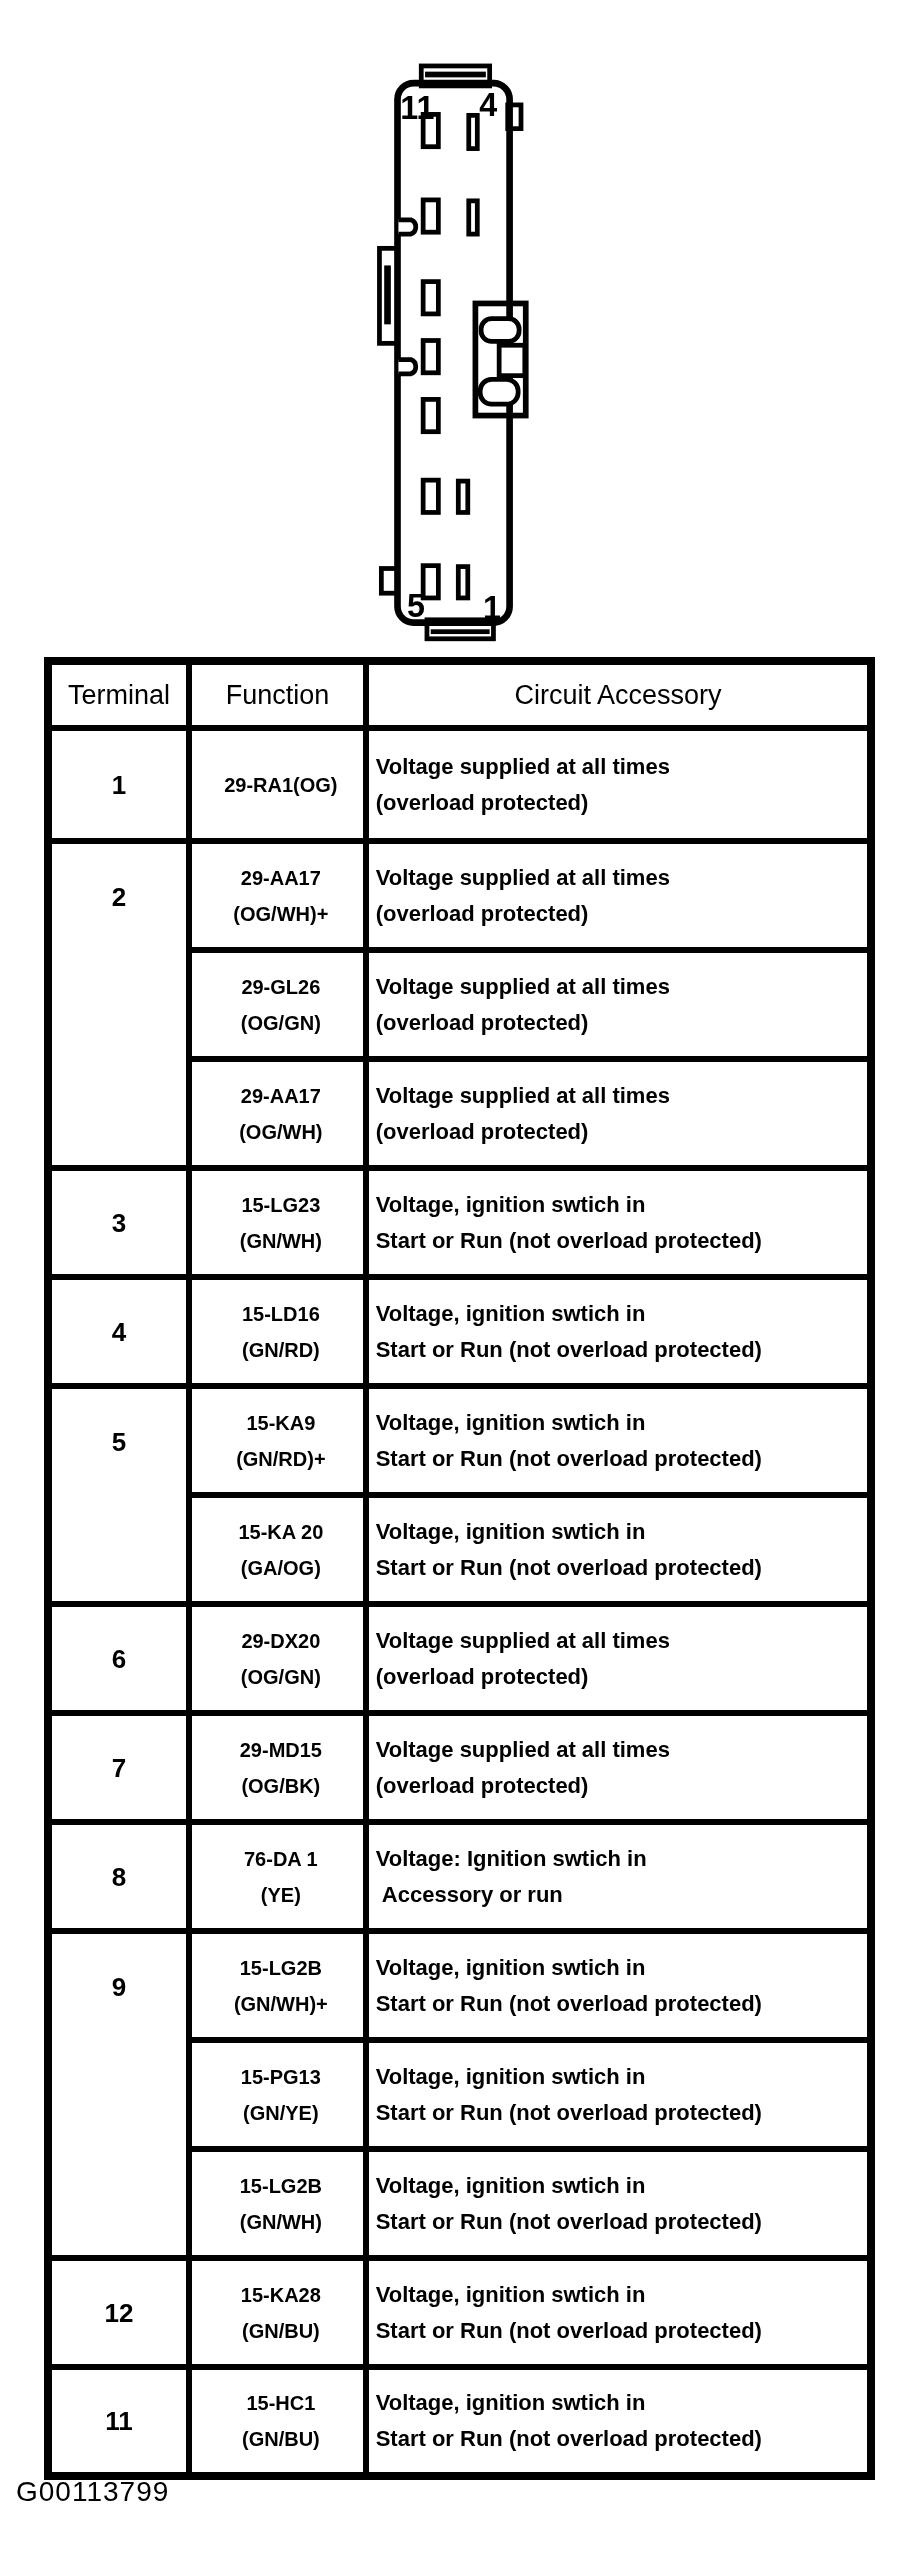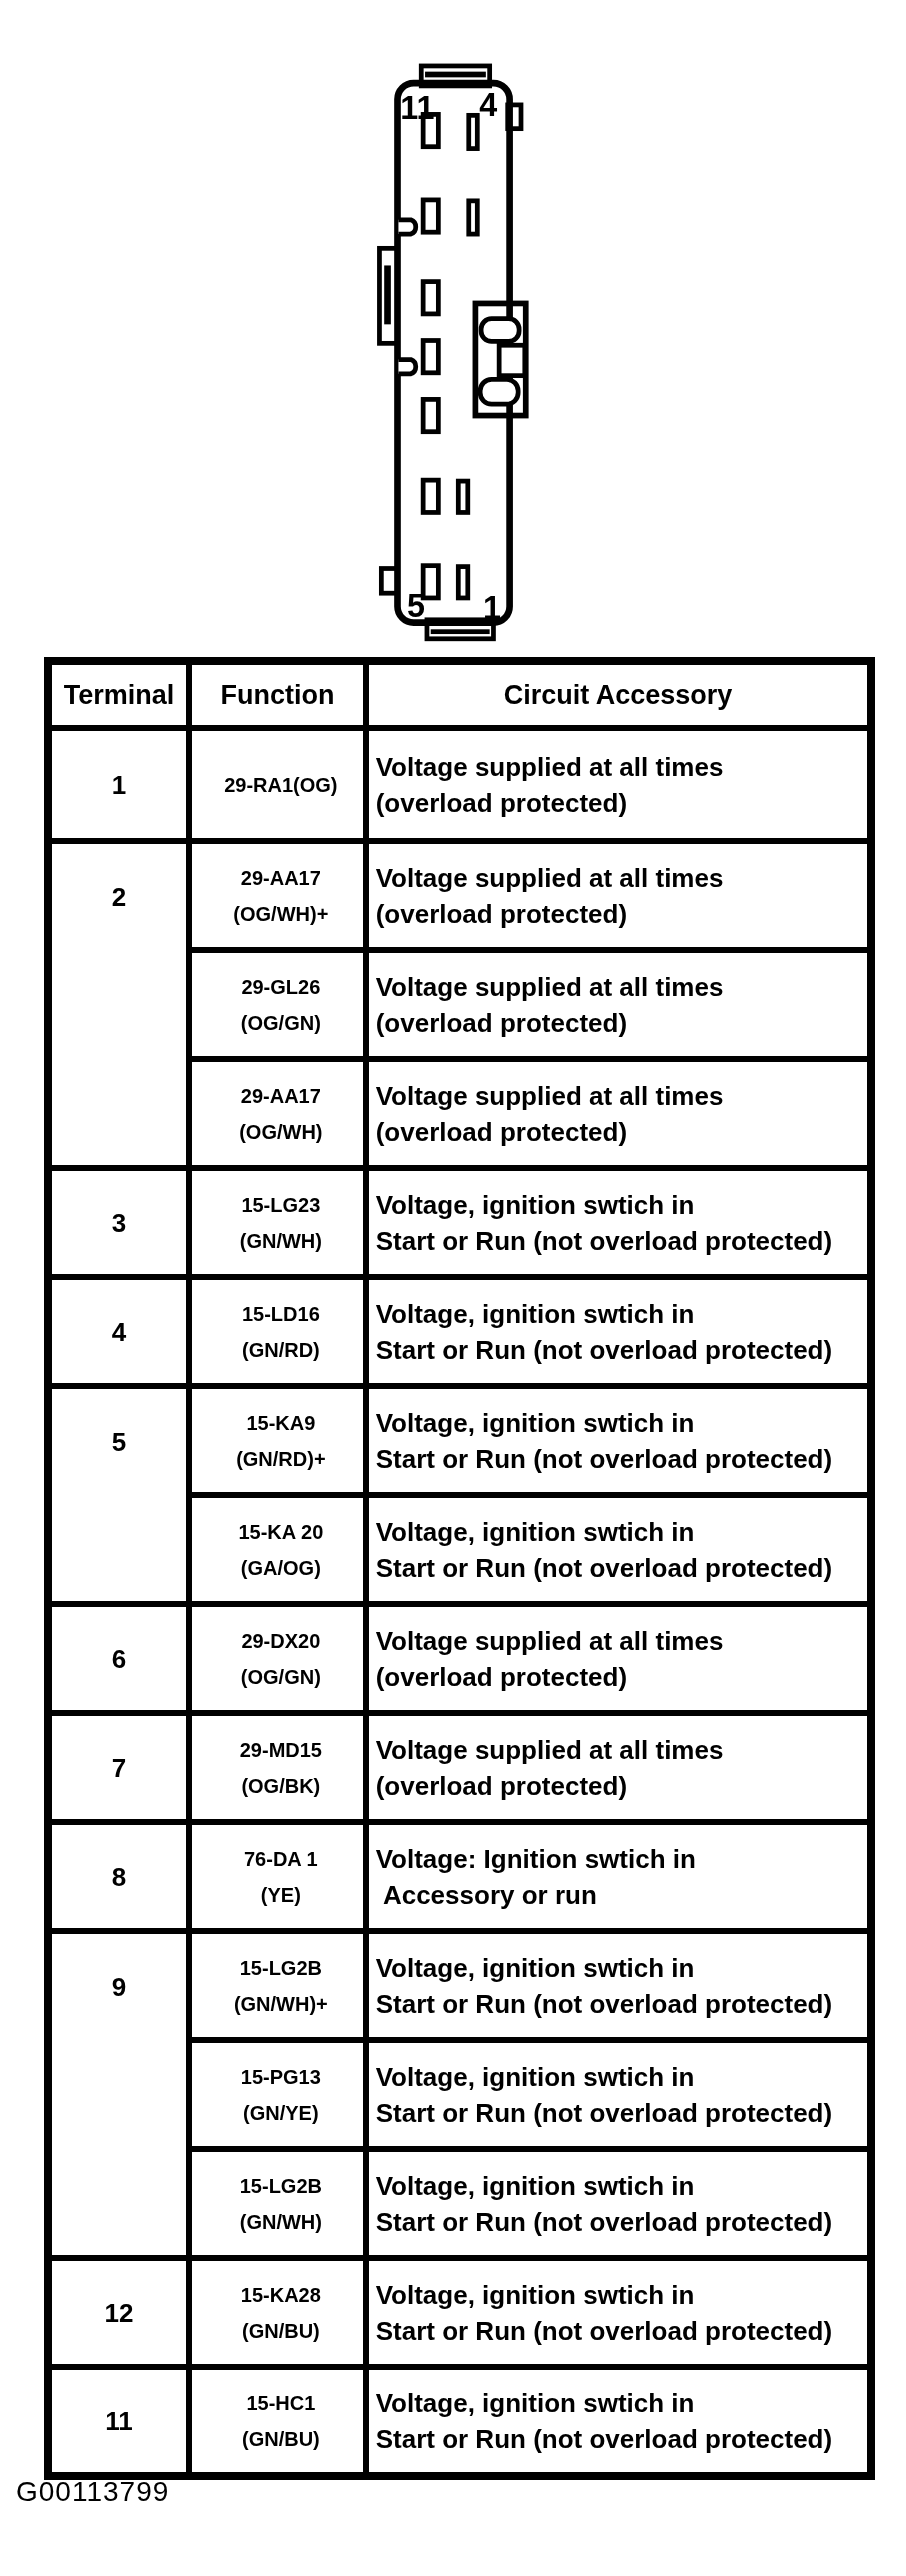--- a/index.html
+++ b/index.html
@@ -10,36 +10,36 @@
     overflow:hidden;
   }
   .connector-wrap{position:absolute;left:369px;top:50px;width:209px;height:619px;}
   .pin-table{
     position:absolute;left:44px;top:657px;width:823px;
     border-collapse:collapse;table-layout:fixed;background:#ffffff;
     border:8.6px solid #000000;
   }
   .pin-table th,.pin-table td{border:6.7px solid #000000;padding:0;}
   .pin-table th{
-    font-size:27px;font-weight:bold;text-align:center;vertical-align:middle;
+    font-size:27px;font-weight:normal;text-align:center;vertical-align:middle;
   }
   .pin-table tr{height:109px;}
   .pin-table tr.hdr{height:67px;}
   .pin-table tr.first{height:113px;}
   td.term{
     font-size:26px;font-weight:bold;text-align:center;vertical-align:middle;
     line-height:36px;
   }
   td.term.tg{vertical-align:top;padding-top:35px;}
   td.circ{
     font-size:20px;font-weight:bold;vertical-align:middle;
     line-height:36px;padding-left:10.5px;padding-right:3.8px;white-space:pre-wrap;text-align:center;
   }
   td.fn{
-    font-size:26px;font-weight:bold;vertical-align:middle;
+    font-size:22px;font-weight:bold;vertical-align:middle;
     line-height:36px;padding-left:6.7px;padding-right:1.9px;white-space:pre-wrap;
   }
   .figcode{
     position:absolute;left:16px;top:2476px;
     font-size:28px;font-weight:normal;letter-spacing:1px;
   }
 </style>
 </head>
 <body>
 

